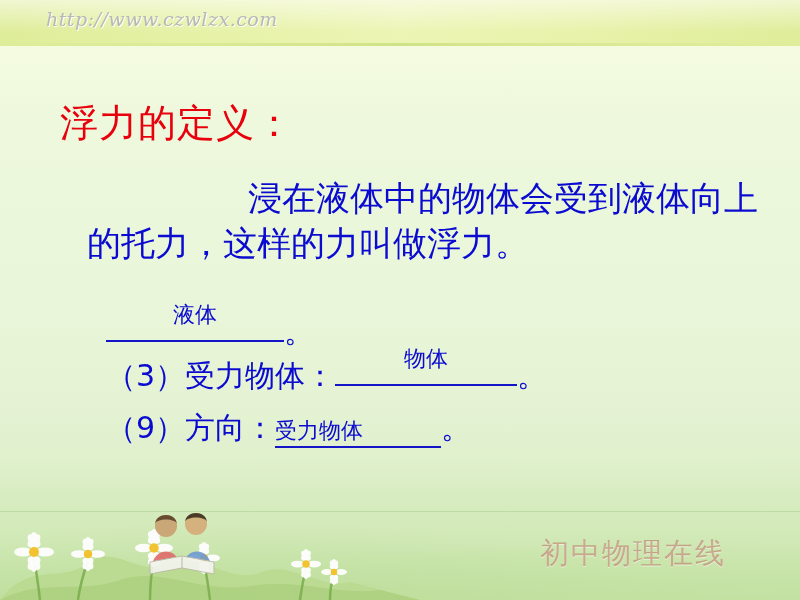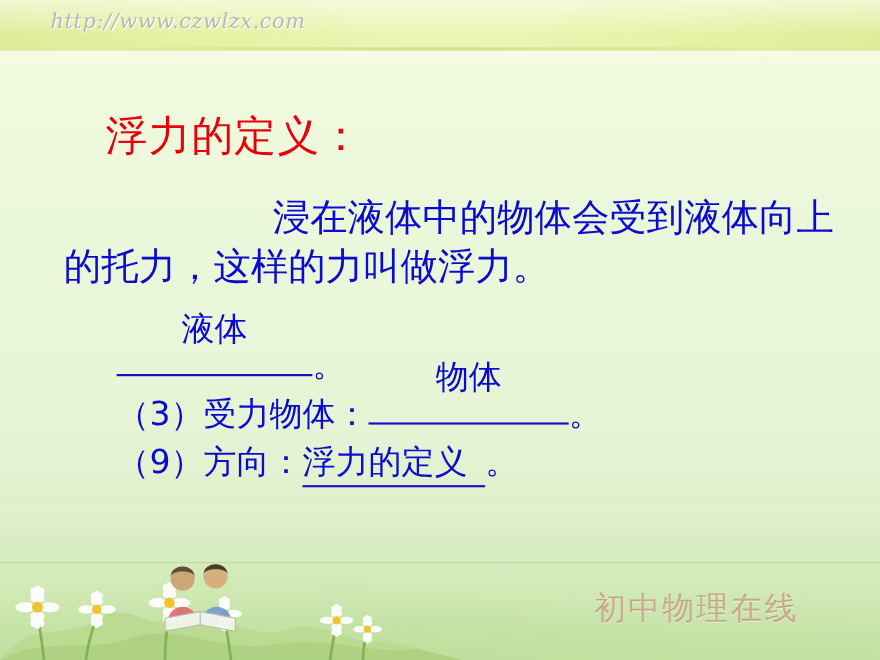--- a/index.html
+++ b/index.html
@@ -99,34 +99,33 @@
   
   .title {
     position: absolute;
     left: 60px;
     top: 98px;
     font-family: "DejaVu Sans", sans-serif;
     font-size: 38px;
     color: #e8000c;
     white-space: nowrap;
     letter-spacing: 1px;
-    margin-left: 36px;
   }
   .body-block {
     position: absolute;
     left: 58px;
     top: 176px;
     width: 700px;
     font-size: 34px;
     color: #0a0ad0;
     line-height: 1.32;
     letter-spacing: 0px;
   }
   .body-line1 { text-indent: 44px; white-space: nowrap; text-align: right; }
-  .body-line2 { white-space: nowrap; }
+  .body-line2 { white-space: nowrap; margin-left: 29px; }
 
   .list {
     position: absolute;
     left: 106px;
     top: 312px;
     font-size: 30px;
     color: #0a0ad0;
   }
   .list-row {
     position: relative;
@@ -140,24 +139,25 @@
     border-bottom: 2px solid #1414c8;
     position: relative;
   }
   .blank.w1 { width: 178px; }
   .blank.w2 { width: 182px; }
   .blank.w3 { width: 166px; }
   .ans {
     position: absolute;
     left: 50%;
     transform: translateX(-50%);
-    bottom: 20px;
+    bottom: 10px;
     color: #0a0ad0;
-    font-size: 30px;
-    white-space: nowrap;
+    font-size: 22px;
+    white-space: nowrap;
+    margin-top: 16px;
   }
   .ans.inline {
     position: static;
     transform: none;
     display: inline-block;
   }
   .period { display: inline-block; }
 
   
   .flowers {
@@ -203,21 +203,21 @@
 
     <div class="list-row">
       <span class="blank w1"><span class="ans">液体</span></span><span class="period">。</span>
     </div>
 
     <div class="list-row">
       <span class="lbl">（3）受力物体：</span><span class="blank w2"><span class="ans">物体</span></span><span class="period">。</span>
     </div>
 
     <div class="list-row">
-      <span class="lbl">（9）方向：</span><span class="blank w3"><span class="ans inline">浮力的定义</span></span><span class="period">。</span>
+      <span class="lbl">（9）方向：</span><span class="blank w3"><span class="ans inline">受力物体</span></span><span class="period">。</span>
     </div>
 
   </div>
 
   <svg class="flowers" viewBox="0 0 420 110" xmlns="http://www.w3.org/2000/svg">
 
     <path d="M0 110 C 30 70, 60 95, 90 72 C 115 54, 140 88, 170 74 C 200 60, 230 96, 262 82 C 290 70, 320 100, 350 92 L 420 110 Z" fill="#b9d98e" opacity="0.85"></path>
     <path d="M0 110 C 40 88, 80 104, 120 90 C 160 76, 200 104, 250 96 C 300 88, 340 106, 380 100 L 420 110 Z" fill="#a9cf7c" opacity="0.75"></path>
 
     <g stroke="#7fae52" stroke-width="2.5" fill="none" opacity="0.9">

